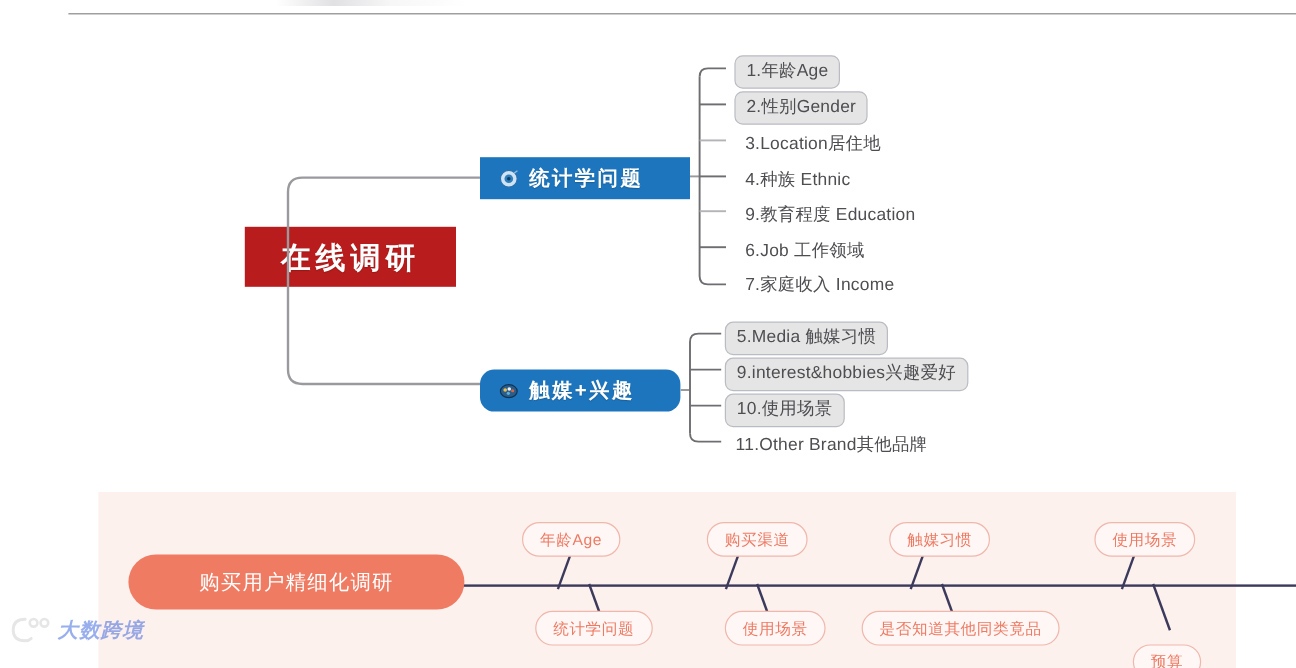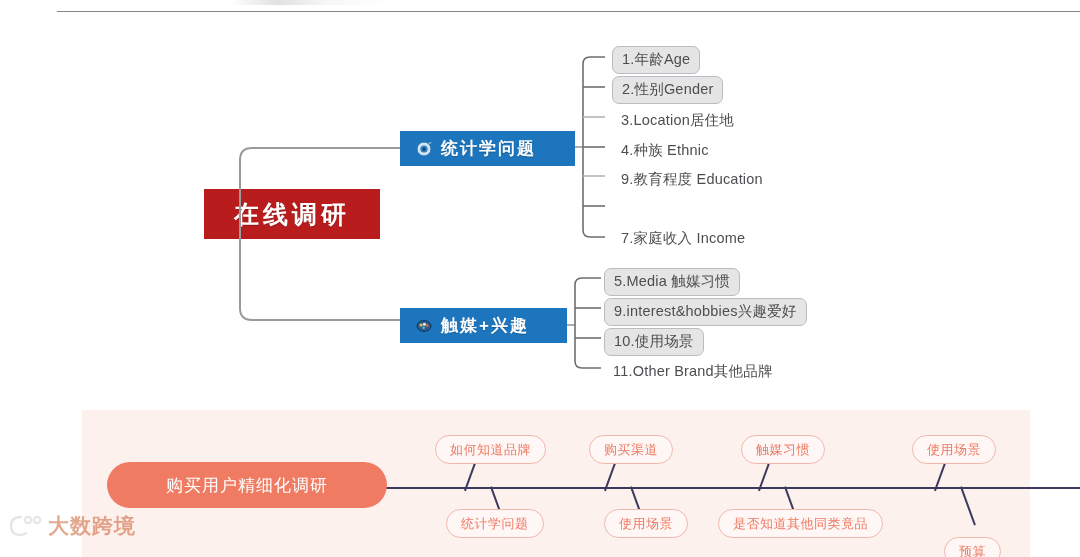--- a/index.html
+++ b/index.html
@@ -77,21 +77,21 @@
     align-items: center;
     gap: 9px;
     padding: 0 16px;
     font-size: 17px;
     font-weight: bold;
     letter-spacing: 2px;
     box-sizing: border-box;
     text-shadow: 0 1px 1px rgba(0,0,0,.2);
   }
   #branch-1 { left: 400px; top: 131px; width: 175px; }
-  #branch-2 { left: 400px; top: 308px; width: 167px; }
+  #branch-2 { left: 400px; top: 308px; width: 167px; border-radius: 12px; }
 
   .node-icon { width: 16px; height: 16px; flex: 0 0 16px; display: block; }
 
   
   .tree {
     position: absolute;
     pointer-events: none;
   }
   #tree-1 { left: 575px; top: 40px; width: 40px; height: 210px; }
   #tree-2 { left: 567px; top: 265px; width: 40px; height: 115px; }
@@ -173,24 +173,25 @@
   .watermark {
     position: absolute;
     left: 8px;
     top: 512px;
     display: flex;
     align-items: center;
     gap: 6px;
     opacity: .45;
   }
   .wm-text {
-    font-size: 21px;
+    font-size: 17px;
     font-weight: bold;
-    color: #c2410c;
+    color: #1d4ed8;
     letter-spacing: 1px;
+    font-style: italic;
   }
 </style>
 </head>
 <body>
 
 <div id="canvas">
 
   <div class="top-ghost"></div>
   <div class="top-rule"></div>
 
@@ -242,20 +243,21 @@
     <path d="M 8 96 Q 8 103 15 103 L 34 103" stroke="#6e6e72" stroke-width="1.6" fill="none"></path>
     <path d="M 8 43 L 34 43" stroke="#6e6e72" stroke-width="1.6" fill="none"></path>
     <path d="M 8 73 L 34 73" stroke="#6e6e72" stroke-width="1.6" fill="none"></path>
   </svg>
 
   <div class="leaf boxed" style="left:612px; top:46px;"><span>1.年龄Age</span></div>
   <div class="leaf boxed" style="left:612px; top:76px;"><span>2.性别Gender</span></div>
   <div class="leaf" style="left:612px; top:108px;"><span>3.Location居住地</span></div>
   <div class="leaf" style="left:612px; top:138px;"><span>4.种族 Ethnic</span></div>
   <div class="leaf" style="left:612px; top:167px;"><span>9.教育程度 Education</span></div>
+  <div class="leaf" style="left:612px; top:197px;"><span>6.Job 工作领域</span></div>
   <div class="leaf" style="left:612px; top:226px;"><span>7.家庭收入 Income</span></div>
 
   <div class="leaf boxed" style="left:604px; top:268px;"><span>5.Media 触媒习惯</span></div>
   <div class="leaf boxed" style="left:604px; top:298px;"><span>9.interest&amp;hobbies兴趣爱好</span></div>
   <div class="leaf boxed" style="left:604px; top:328px;"><span>10.使用场景</span></div>
   <div class="leaf" style="left:604px; top:359px;"><span>11.Other Brand其他品牌</span></div>
 
   <div class="fish-panel"></div>
 
   <div class="fish-spine"></div>
@@ -268,21 +270,21 @@
   <div class="rib" style="left:618px; top:452px; height:41px; transform: rotate(20deg);"></div>
   <div class="rib" style="left:772px; top:452px; height:41px; transform: rotate(20deg);"></div>
   <div class="rib" style="left:948px; top:452px; height:41px; transform: rotate(20deg);"></div>
 
   <div class="rib" style="left:490px; top:487px; height:41px; transform: rotate(-20deg);"></div>
   <div class="rib" style="left:630px; top:487px; height:41px; transform: rotate(-20deg);"></div>
   <div class="rib" style="left:784px; top:487px; height:41px; transform: rotate(-20deg);"></div>
   <div class="rib" style="left:960px; top:487px; height:41px; transform: rotate(-20deg);"></div>
 
   <div class="fish-pill" style="left:435px; top:435px;">
-      <span>如何知道品牌</span>
+      <span>年龄Age</span>
     </div>
   <div class="fish-pill" style="left:589px; top:435px;">
       <span>购买渠道</span>
     </div>
   <div class="fish-pill" style="left:741px; top:435px;">
       <span>触媒习惯</span>
     </div>
   <div class="fish-pill" style="left:912px; top:435px;">
       <span>使用场景</span>
     </div>

